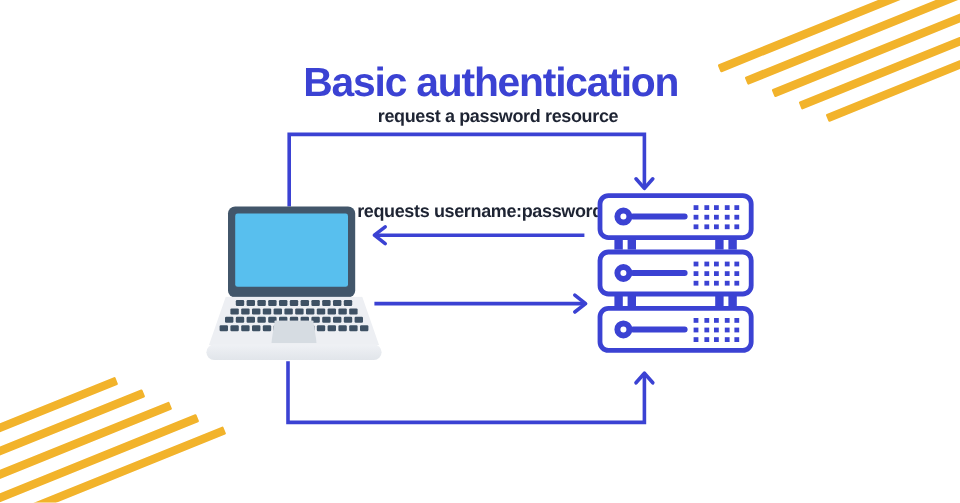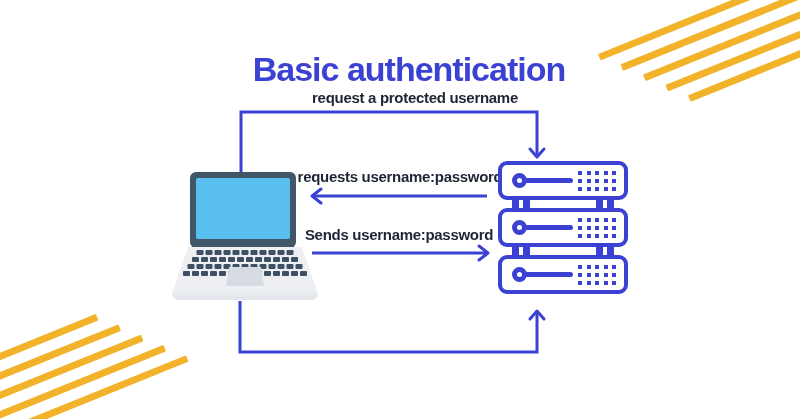--- a/index.html
+++ b/index.html
@@ -81,23 +81,22 @@
     <polyline points="241,172 241,112 537,112 537,155"></polyline>
     <polyline class="head" points="530,149 537,157 544,149"></polyline>
     <line x1="487" y1="196" x2="314" y2="196"></line>
     <polyline class="head" points="321,189 312,196 321,203"></polyline>
     <line x1="312" y1="253" x2="486" y2="253"></line>
     <polyline class="head" points="479,246 488,253 479,260"></polyline>
     <polyline points="240,301 240,352 537,352 537,313"></polyline>
     <polyline class="head" points="530,319 537,311 544,319"></polyline>
   </svg>
 
-  <div class="label" style="left:415px;top:89px">request a protected username</div>
+  <div class="label" style="left:415px;top:89px">request a password resource</div>
   <div class="label" style="left:400px;top:168px">requests username:password</div>
-  <div class="label" style="left:399px;top:226px">Sends username:password</div>
 
   <div class="laptop">
     <div class="lt-screen">
       <div class="lt-display"></div>
     </div>
     <div class="lt-deck" id="deck">
         <div class="krow" style="top: 3px;">
           <div class="key"></div>
           <div class="key"></div>
           <div class="key"></div>

